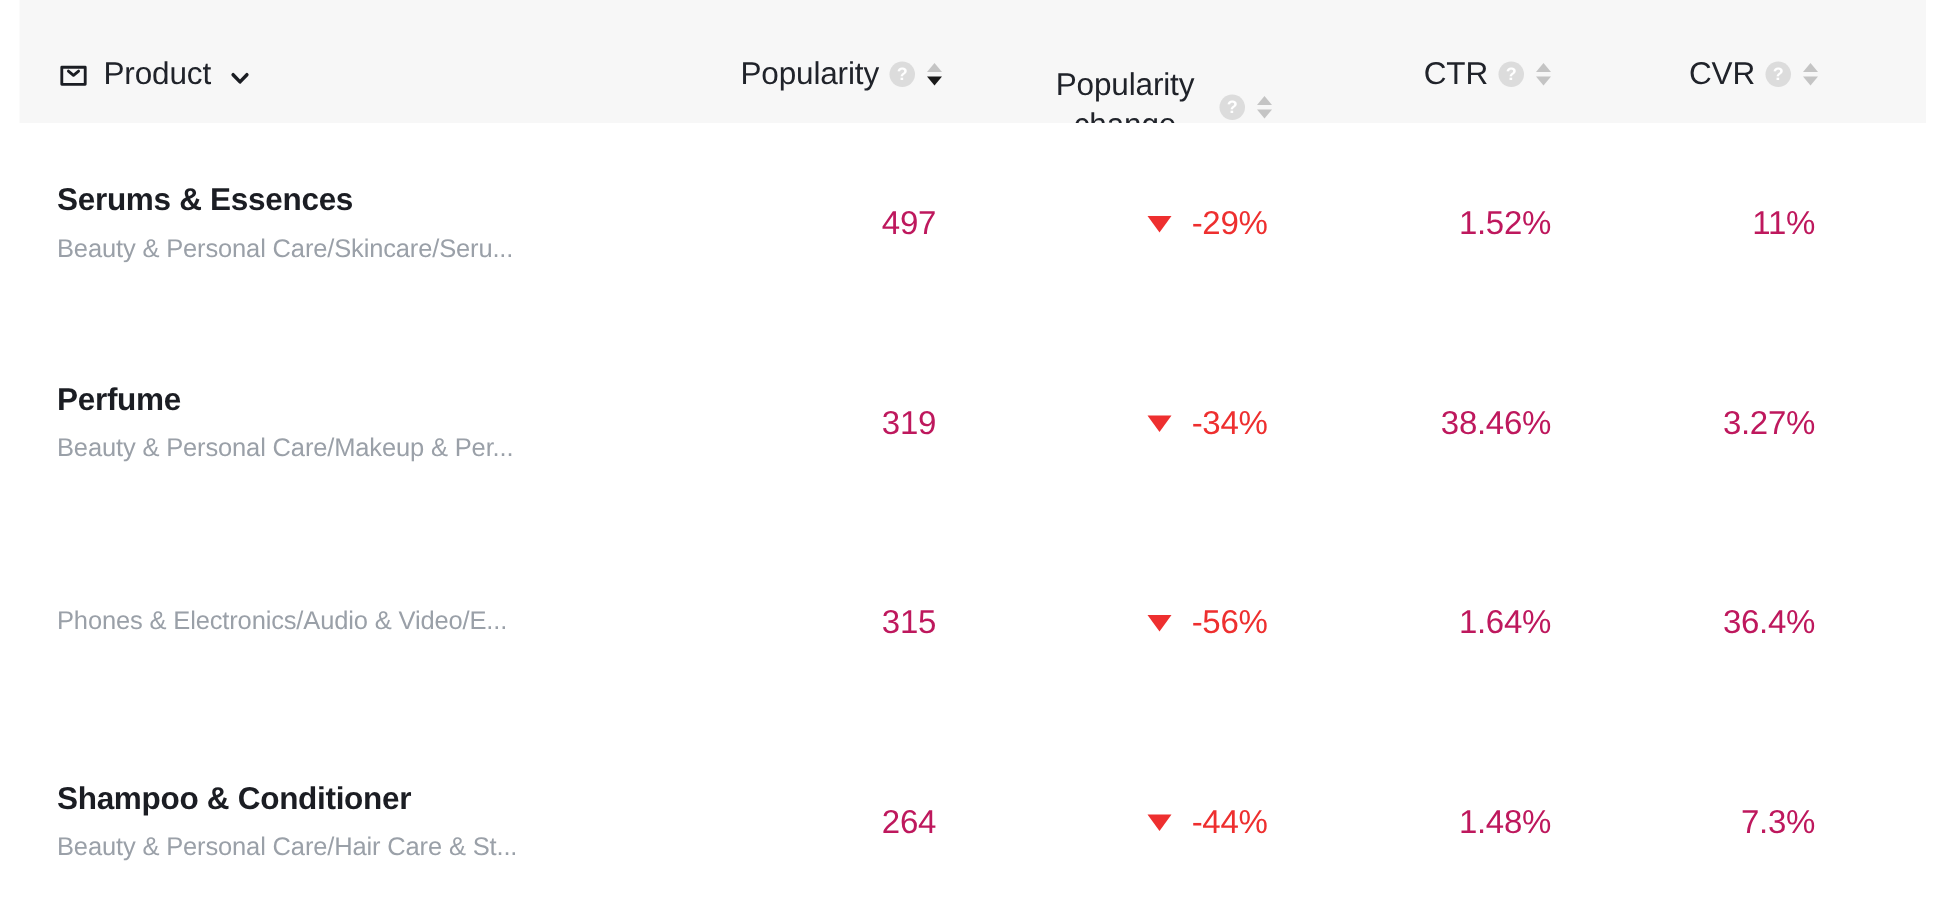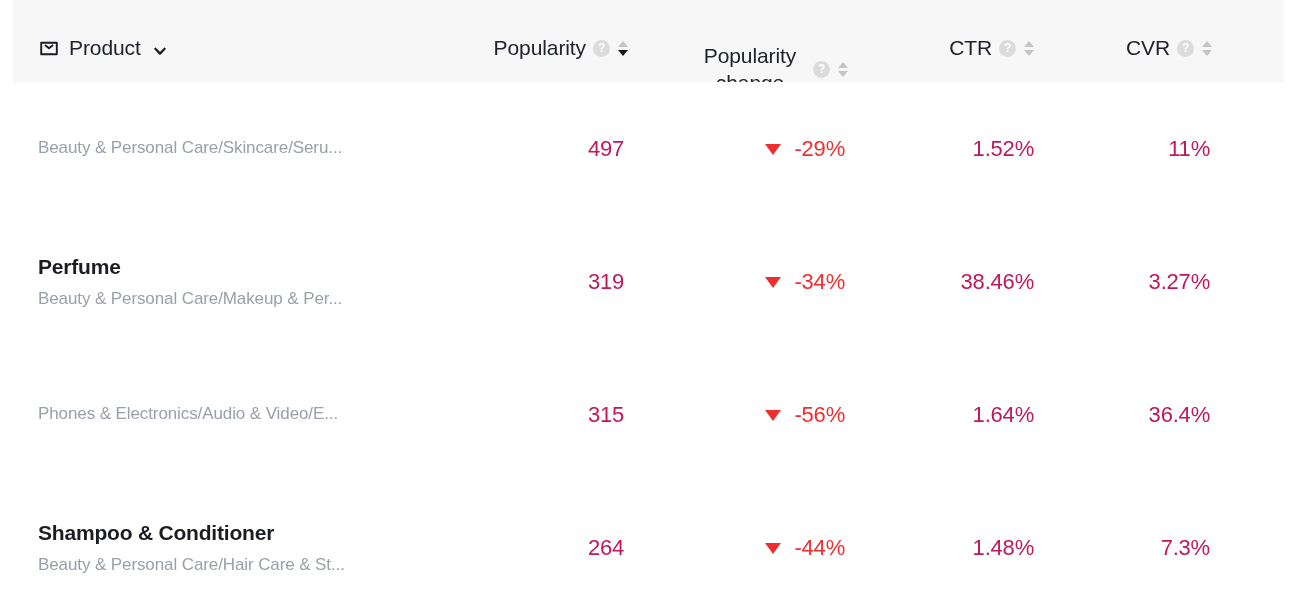--- a/index.html
+++ b/index.html
@@ -18,21 +18,21 @@
   }
 
   
   .thead {
     position: absolute;
     left: 13px;
     top: 0;
     width: 1271px;
     height: 100px;
     background: #f7f7f7;
-    border-bottom: 4px solid #b91c1c;
+    border-bottom: 1px solid #b91c1c;
     display: flex;
     align-items: center;
   }
   .th {
     display: flex;
     align-items: center;
     height: 100%;
     font-size: 21px;
     color: #20232a;
     font-weight: 400;
@@ -216,20 +216,21 @@
         <span class="sort-up"></span>
         <span class="sort-down"></span>
       </span>
     </div>
   </div>
 
   <div class="tbody">
 
     <div class="row">
       <div class="cell cell-product">
+        <span class="prod-title">Serums &amp; Essences</span>
         <span class="prod-path">Beauty &amp; Personal Care/Skincare/Seru...</span>
       </div>
       <div class="cell cell-num cell-popularity">497</div>
       <div class="cell cell-num cell-popchange">
         <span class="down-tri"></span>
         <span class="change-val">-29%</span>
       </div>
       <div class="cell cell-num cell-ctr">1.52%</div>
       <div class="cell cell-num cell-cvr">11%</div>
     </div>

